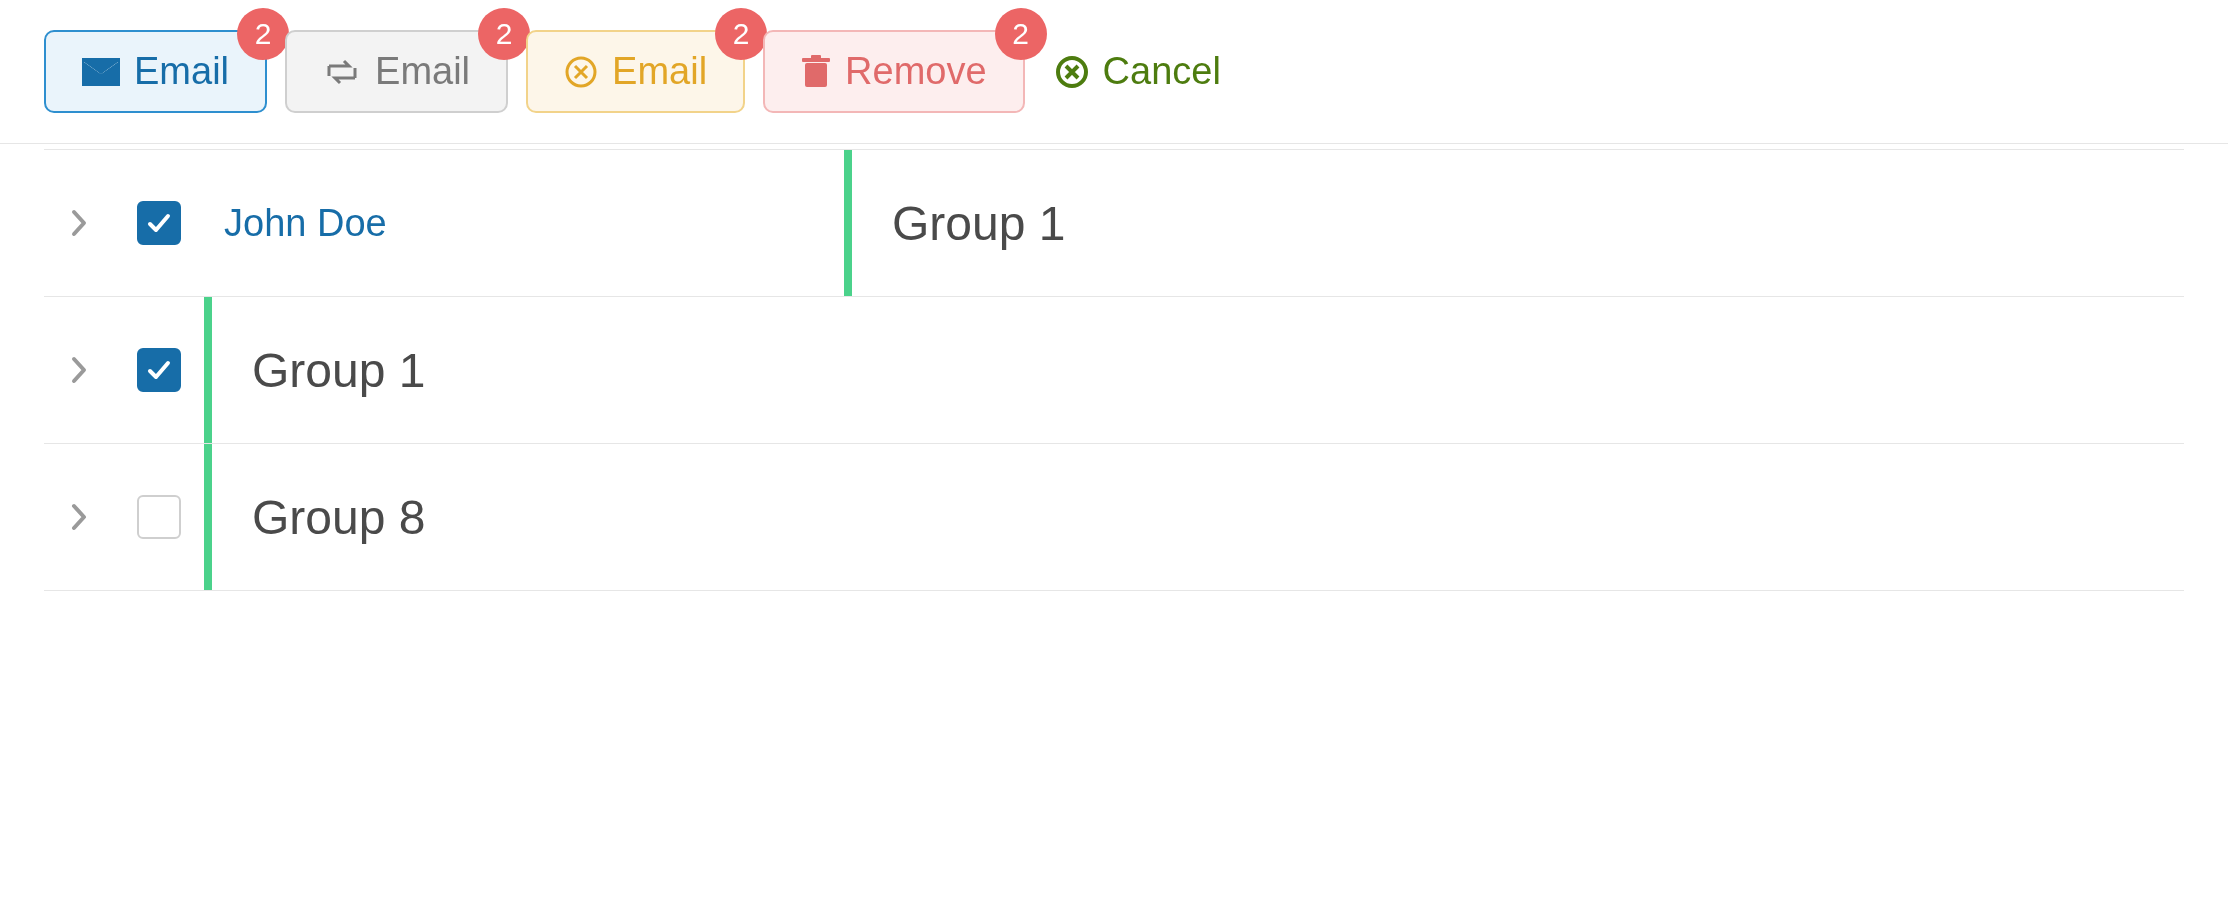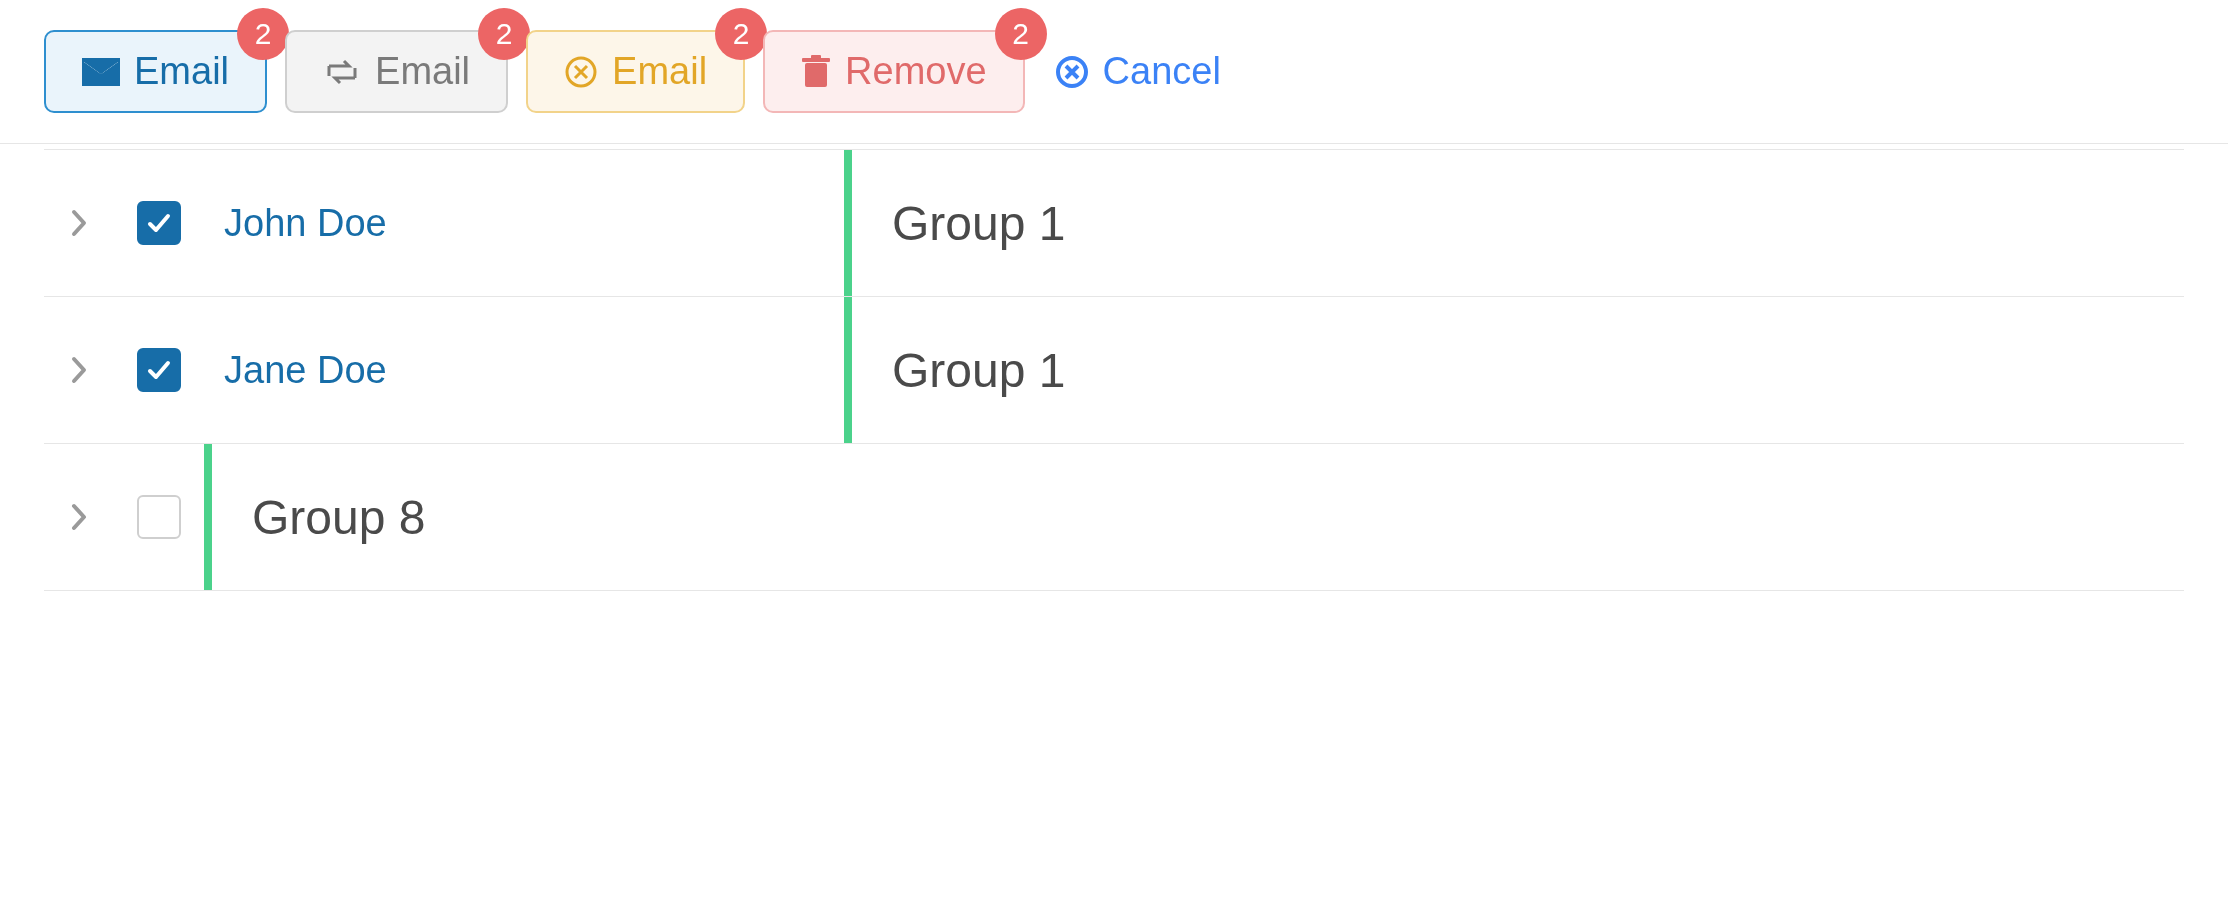--- a/index.html
+++ b/index.html
@@ -27,21 +27,21 @@
     border-radius: 10px;
     border: 2px solid;
     cursor: pointer;
     user-select: none;
     background: #fff;
   }
   .btn-email   { color:#176da8; border-color:#2e8fcf; background:#eaf4fb; }
   .btn-reopen  { color:#7a7a7a; border-color:#cfcfcf; background:#f3f3f3; }
   .btn-clear   { color:#e2a627; border-color:#f2d38a; background:#fdf6e9; }
   .btn-remove  { color:#e06a6a; border-color:#f3b7b7; background:#fdeeee; }
-  .btn-cancel  { color:#3b82f6; border:none; background:transparent; padding-left:12px; }
+  .btn-cancel  { color:#4d7c0f; border:none; background:transparent; padding-left:12px; }
 
   .badge {
     position: absolute;
     top: -24px;
     right: -24px;
     min-width: 52px;
     height: 52px;
     border-radius: 26px;
     background: #ec6565;
     color: #fff;
@@ -214,23 +214,20 @@
           </svg>
       </span>
     </div>
     <div class="check">
       <div class="checkbox checked">
         <svg width="28" height="28" viewBox="0 0 28 28" fill="none" stroke="#fff" stroke-width="4" stroke-linecap="round" stroke-linejoin="round">
             <path d="M5 15l6 6L23 7"></path>
           </svg>
       </div>
     </div>
-    <div class="name">
-      <a>Jane Doe</a>
-    </div>
     <div class="divider"></div>
     <div class="group">Group 1</div>
   </div>
 
   <div class="row">
     <div class="expander">
       <span>
         <svg width="18" height="30" viewBox="0 0 18 30" fill="none" stroke="currentColor" stroke-width="4" stroke-linecap="round" stroke-linejoin="round">
             <path d="M4 4l10 11L4 26"></path>
           </svg>

